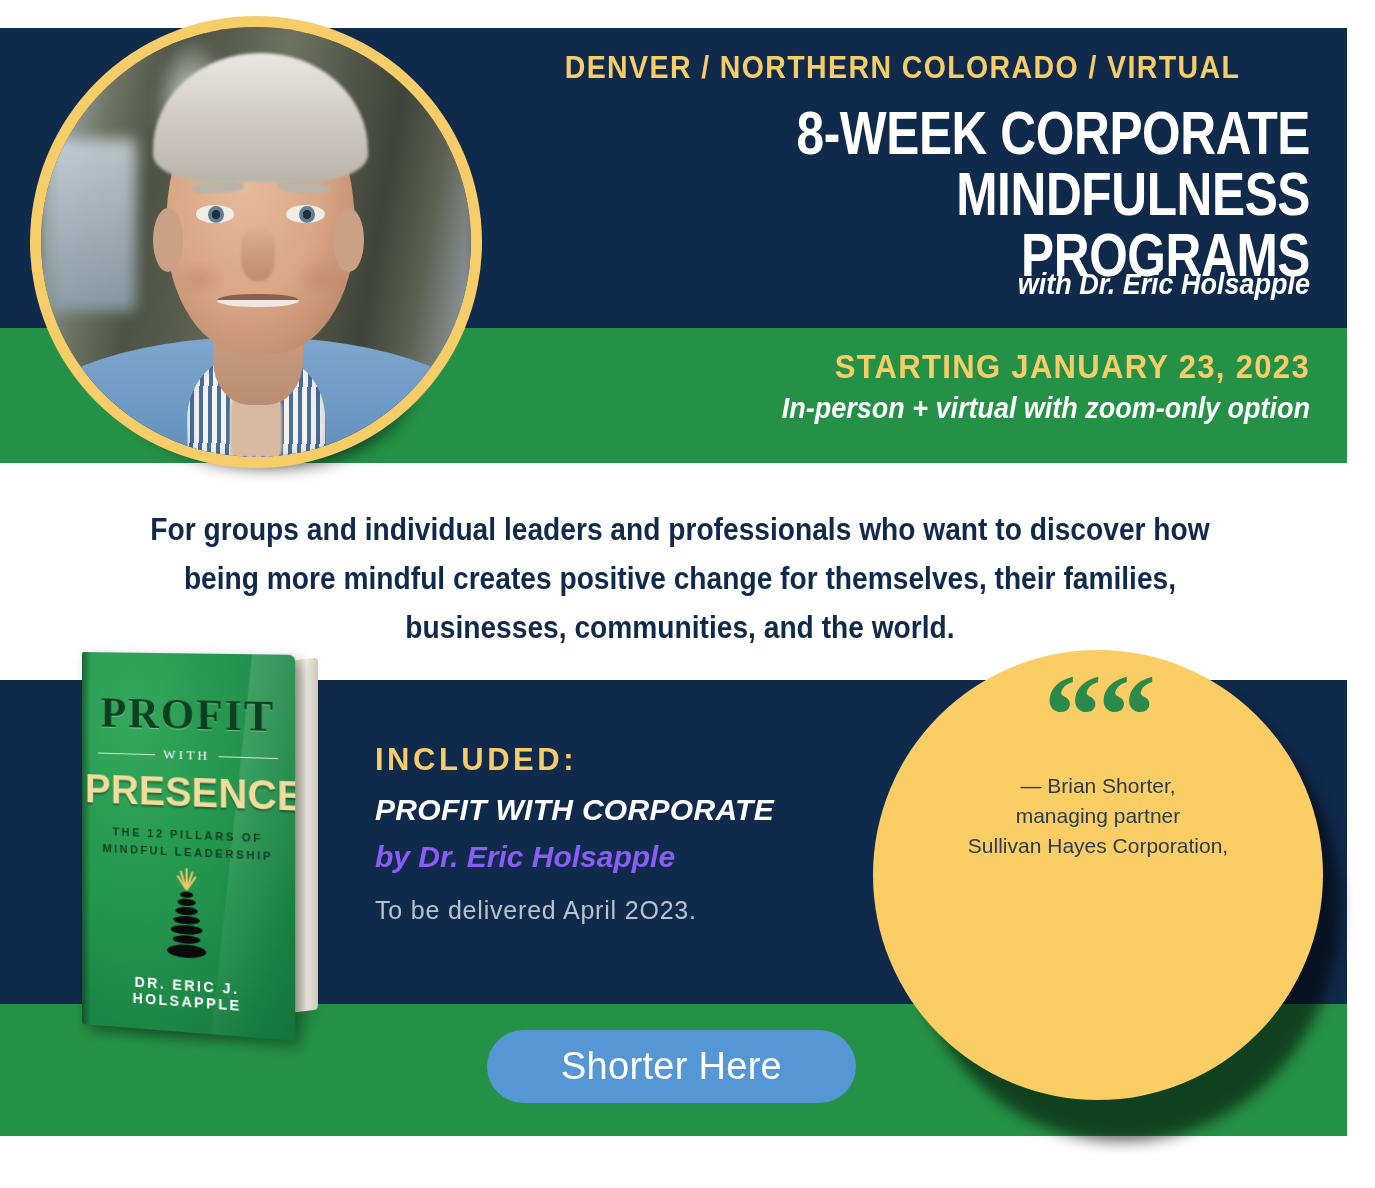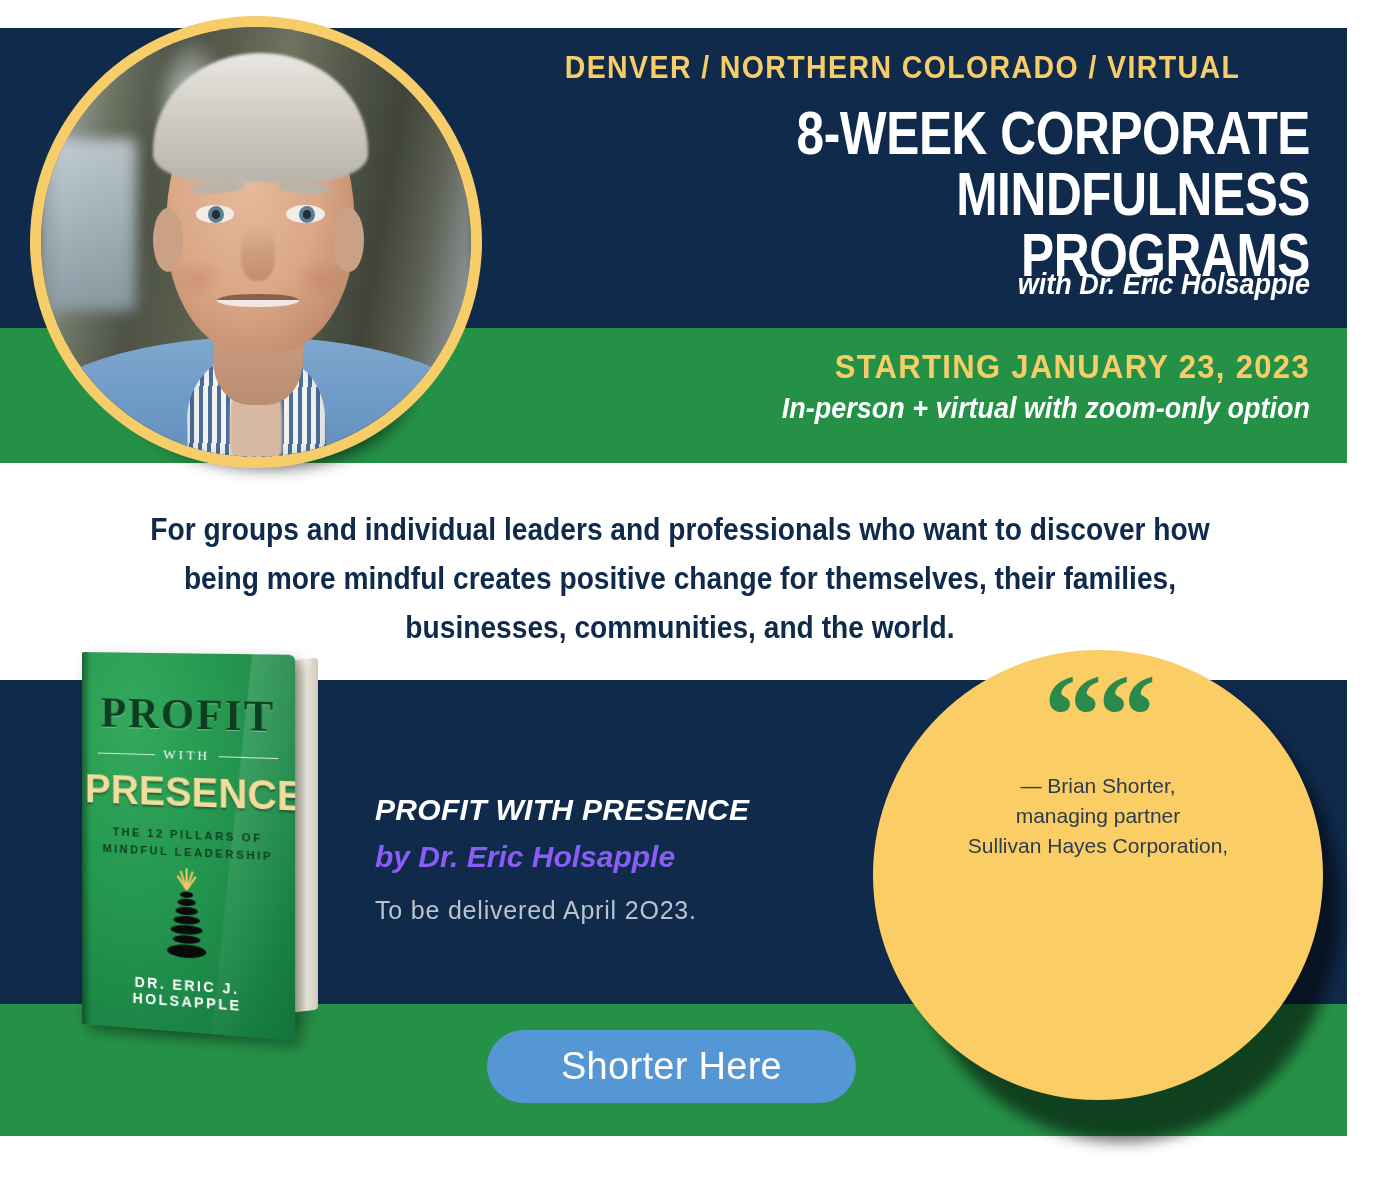--- a/index.html
+++ b/index.html
@@ -427,21 +427,22 @@
         <div class="stone" style="top:31px;width:22px;height:8px;"></div>
         <div class="stone" style="top:40px;width:26px;height:8px;"></div>
         <div class="stone" style="top:49px;width:31px;height:9px;"></div>
         <div class="stone" style="top:59px;width:27px;height:8px;"></div>
         <div class="stone" style="top:68px;width:38px;height:13px;"></div>
       </div>
       <div class="bk-author">DR. ERIC J. HOLSAPPLE</div>
     </div>
   </div>
 
-  <div class="included-title">PROFIT WITH PRESENCE</div>
+  <div class="included-label">INCLUDED:</div>
+  <div class="included-title">PROFIT WITH CORPORATE</div>
   <div class="included-by">by Dr. Eric Holsapple</div>
   <div class="included-note">To be delivered April 2O23.</div>
 
   <button class="register-btn">Shorter Here</button>
 
   <div class="quote-shadow"></div>
   <div class="quote-circle">
     <div class="quote-mark">““</div>
     <div class="quote-attr">
       <div>— Brian Shorter,</div>

